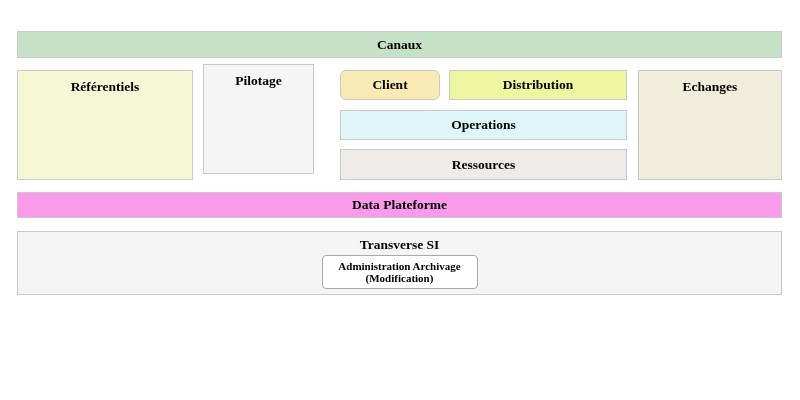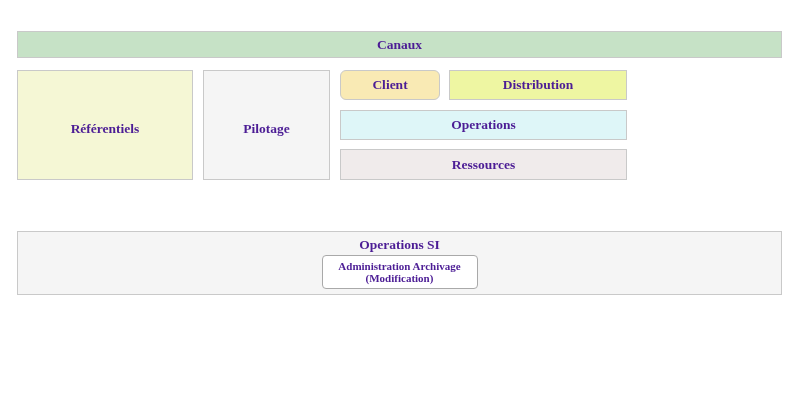--- a/index.html
+++ b/index.html
@@ -2,42 +2,42 @@
 <html><head>
 <meta charset="utf-8">
 <style>
   html, body { margin: 0; padding: 0; background: #fff; }
   .stage {
     position: relative;
     width: 800px;
     height: 400px;
     background: #ffffff;
     font-family: "Liberation Serif", serif;
-    color: #4c1d95;
+    color: #000000;
     overflow: hidden;
   }
   .block {
     position: absolute;
     box-sizing: border-box;
     border: 1px solid #c9c9c9;
     display: flex;
     align-items: center;
     justify-content: center;
     font-weight: bold;
     font-size: 13.5px;
     text-align: center;
   }
   .block.tall {
-    align-items: center;
+    align-items: flex-start;
     padding-top: 8px;
   }
   
   .canaux        { left: 17px;  top: 31px;  width: 765px; height: 27px;  background: #c6e2c6; }
   .referentiels  { left: 17px;  top: 70px;  width: 176px; height: 110px; background: #f5f7d5; }
-  .pilotage      { left: 203px; top: 70px;  width: 127px; height: 110px; background: #f5f5f5; }
+  .pilotage      { left: 203px; top: 64px;  width: 111px; height: 110px; background: #f5f5f5; }
   .client        { left: 340px; top: 70px;  width: 100px; height: 30px;  background: #f9eab4; border-radius: 6px; }
   .distribution  { left: 449px; top: 70px;  width: 178px; height: 30px;  background: #eef6a2; font-family: Liberation Serif, serif; }
   .operations    { left: 340px; top: 110px; width: 287px; height: 30px;  background: #def6f8; }
   .ressources    { left: 340px; top: 149px; width: 287px; height: 31px;  background: #f0ebeb; justify-content: center; }
   .echanges      { left: 638px; top: 70px;  width: 144px; height: 110px; background: #f0eeda; }
   .dataplateforme{ left: 17px;  top: 192px; width: 765px; height: 26px;  background: #fa9aeb; }
   .transverse    { left: 17px;  top: 231px; width: 765px; height: 64px;  background: #f5f5f5;
                    flex-direction: column; justify-content: flex-start; padding-top: 4px; }
   .transverse-title { font-weight: bold; font-size: 13.5px; line-height: 17px; }
   .admin-box {
@@ -83,23 +83,29 @@
   </div>
 
   <div class="block operations">
     <span>Operations</span>
   </div>
 
   <div class="block ressources">
     <span>Ressources</span>
   </div>
 
+  <div class="block tall echanges">
+    <span>Echanges</span>
+  </div>
 
+  <div class="block dataplateforme">
+    <span>Data Plateforme</span>
+  </div>
 
   <div class="block transverse">
-    <span class="transverse-title">Operations SI</span>
+    <span class="transverse-title">Transverse SI</span>
     <div class="admin-box">
       <span class="admin-title">Administration Archivage</span>
       <span class="admin-subtitle">(Modification)</span>
     </div>
   </div>
 
 </div>
 
 </body></html>

